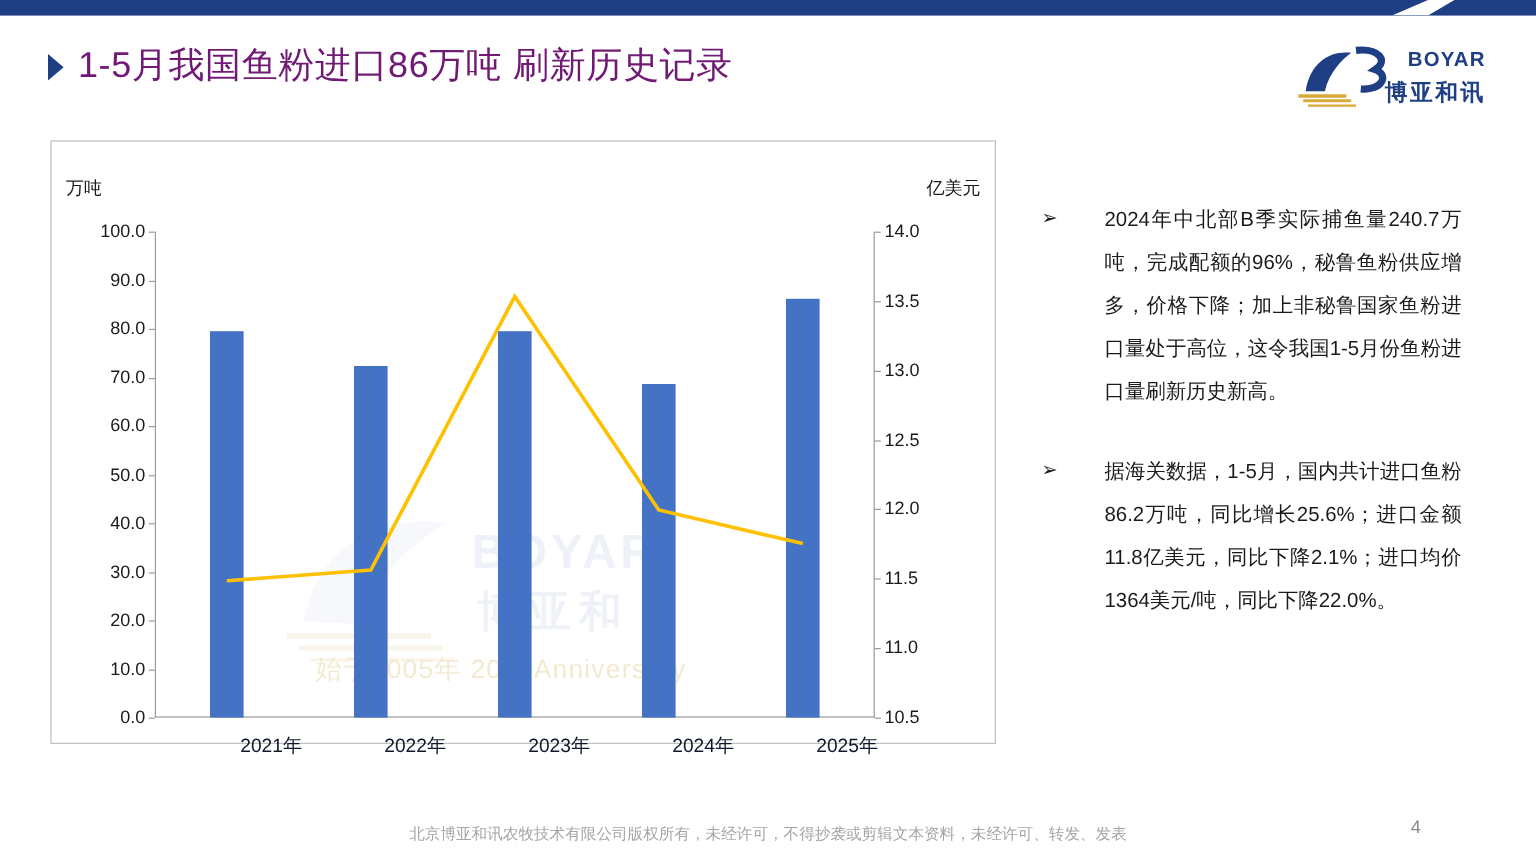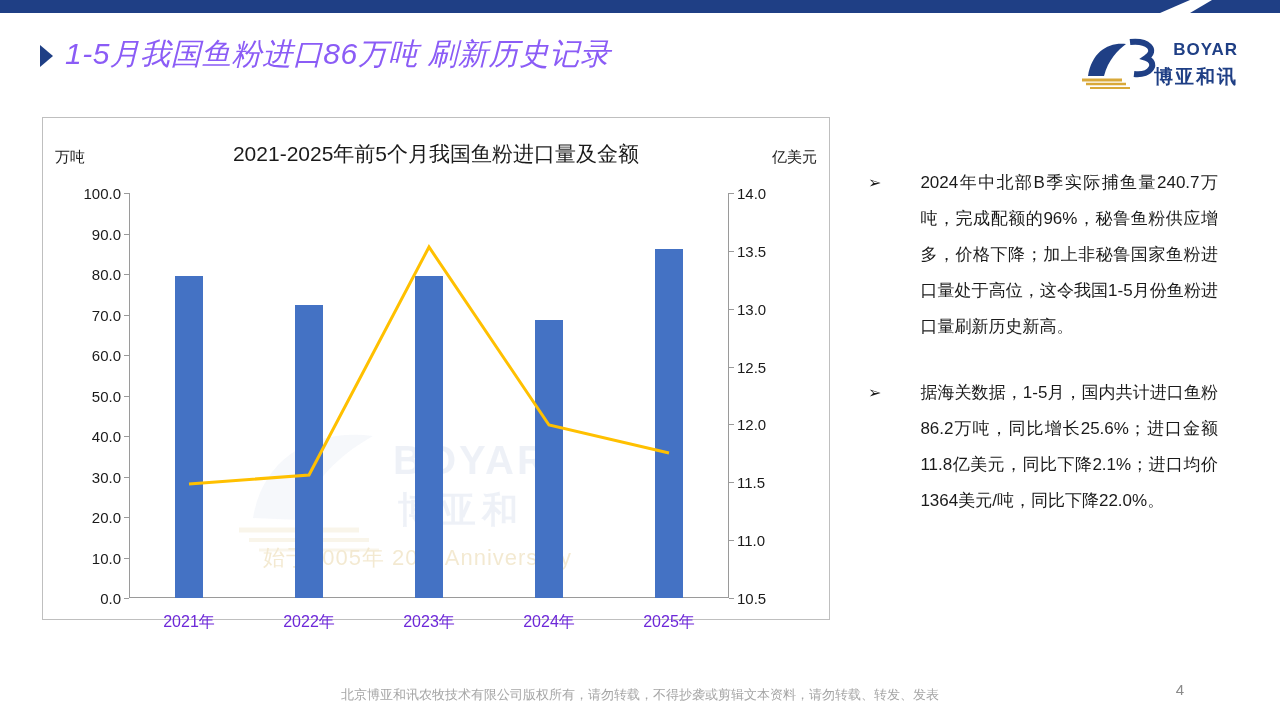--- a/index.html
+++ b/index.html
@@ -58,25 +58,24 @@
   .title-marker {
     width: 0;
     height: 0;
     border-left: 13px solid #1f3f85;
     border-top: 11px solid transparent;
     border-bottom: 11px solid transparent;
     margin-top: 2px;
   }
   .title-text {
     font-size: 30px;
-    color: #8b5cf6;
+    color: #701a75;
     font-weight: normal;
     white-space: nowrap;
     letter-spacing: 0.5px;
-    font-style: italic;
   }
 
   
   .logo {
     position: absolute;
     top: 36px;
     right: 42px;
     width: 160px;
     height: 56px;
   }
@@ -203,22 +202,23 @@
     bottom: 0;
     width: 28px;
     background: #4472c4;
   }
   .cat-label {
     position: absolute;
     top: 100%;
     margin-top: 14px;
     transform: translateX(-50%);
     font-size: 16px;
-    color: #6d28d9;
+    color: #0f172a;
     white-space: nowrap;
+    margin-left: 37px;
   }
   .line-svg {
     position: absolute;
     left: 0;
     top: 0;
     width: 100%;
     height: 100%;
     overflow: visible;
   }
 
@@ -330,21 +330,20 @@
       <path d="M4 44 L44 44" stroke="#d9a93a" stroke-width="3"></path>
       <path d="M8 48 L48 48" stroke="#d9a93a" stroke-width="2.4"></path>
       <path d="M12 52 L52 52" stroke="#d9a93a" stroke-width="2"></path>
       <path d="M52 6 C70 4, 80 14, 68 22 C80 26, 74 40, 56 38" fill="none" stroke="#1f3f85" stroke-width="6"></path>
     </svg>
     <div class="logo-text-en">BOYAR</div>
     <div class="logo-text-cn">博亚和讯</div>
   </div>
 
   <div class="chart-panel">
-    <div class="chart-title">2021-2025年前5个月我国鱼粉进口量及金额</div>
     <div class="axis-unit-left">万吨</div>
     <div class="axis-unit-right">亿美元</div>
 
     <div class="watermark">
       <svg width="420" height="190" viewBox="0 0 420 190">
         <path d="M20 110 C30 50, 80 20, 140 28 C110 45, 80 70, 66 112 Z" fill="#c9d4e8" opacity="0.55"></path>
         <path d="M6 122 L126 122" stroke="#d9b96a" stroke-width="5" opacity="0.45"></path>
         <path d="M16 132 L136 132" stroke="#d9b96a" stroke-width="4" opacity="0.45"></path>
         <path d="M26 142 L146 142" stroke="#d9b96a" stroke-width="3" opacity="0.45"></path>
       </svg>
@@ -423,17 +422,17 @@
       <div class="note-bullet">➢</div>
       <div class="note-text">2024年中北部B季实际捕鱼量240.7万吨，完成配额的96%，秘鲁鱼粉供应增多，价格下降；加上非秘鲁国家鱼粉进口量处于高位，这令我国1-5月份鱼粉进口量刷新历史新高。</div>
     </div>
     <div class="note-item">
       <div class="note-bullet">➢</div>
       <div class="note-text">据海关数据，1-5月，国内共计进口鱼粉86.2万吨，同比增长25.6%；进口金额11.8亿美元，同比下降2.1%；进口均价1364美元/吨，同比下降22.0%。</div>
     </div>
   </div>
 
   <div class="footer">
-    <div class="footer-cn">北京博亚和讯农牧技术有限公司版权所有，请勿转载，不得抄袭或剪辑文本资料，请勿转载、转发、发表</div>
+    <div class="footer-cn">北京博亚和讯农牧技术有限公司版权所有，未经许可，不得抄袭或剪辑文本资料，未经许可、转发、发表</div>
   </div>
   <div class="page-num">4</div>
 
 </div>
 
 </body></html>

